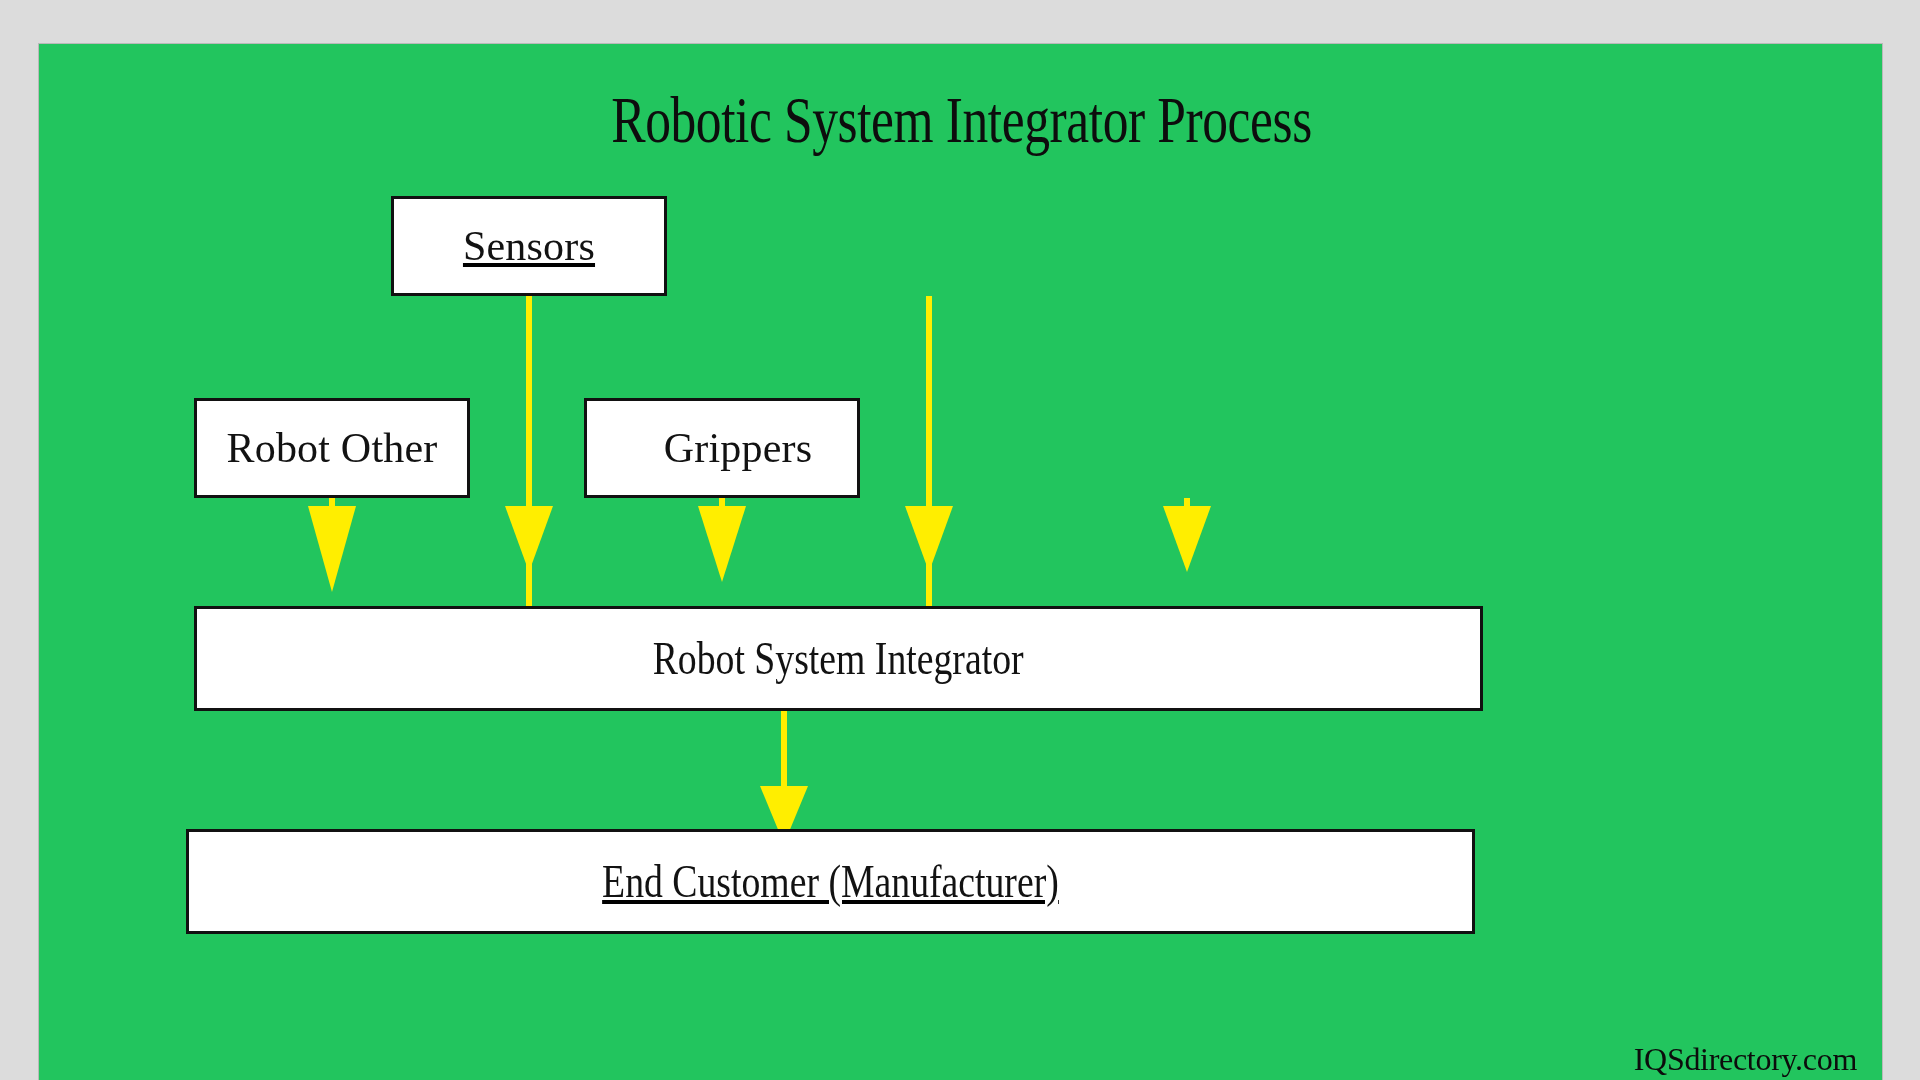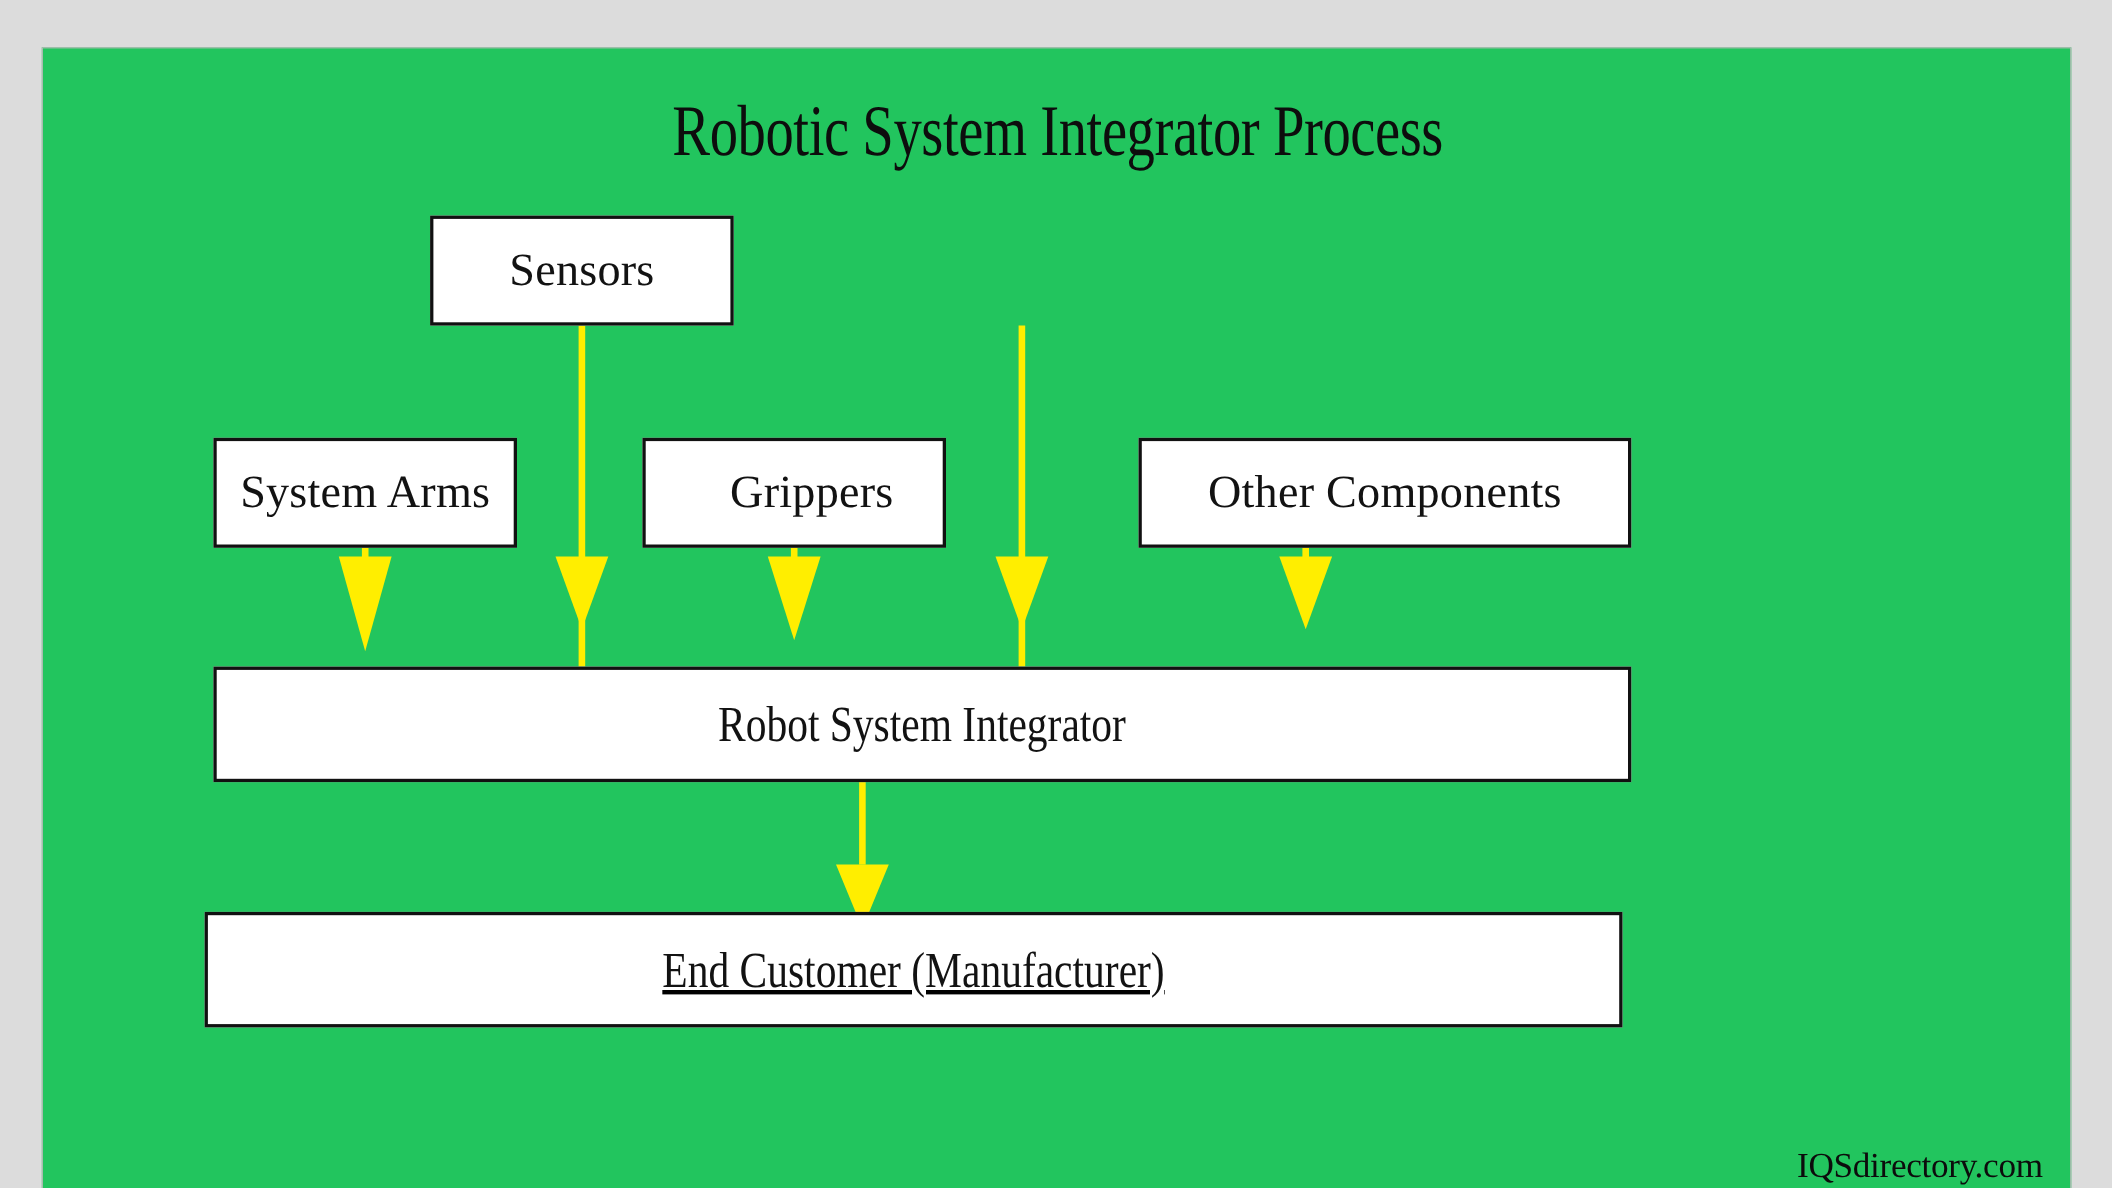--- a/index.html
+++ b/index.html
@@ -132,36 +132,33 @@
       <line x1="1148" y1="454" x2="1148" y2="498" stroke="#ffee00" stroke-width="6"></line>
       <polygon points="1124,462 1172,462 1148,528" fill="#ffee00"></polygon>
     </g>
 
     <g>
       <line x1="745" y1="667" x2="745" y2="742" stroke="#ffee00" stroke-width="6"></line>
       <polygon points="721,742 769,742 745,800" fill="#ffee00"></polygon>
     </g>
   </svg>
 
-  <div class="node-box" style="left:352px; top:152px; width:276px; height:100px;">
+  <div class="node-box" style="left:352px; top:152px; width:276px; height:100px;text-decoration:underline;">
     <span class="node-label label-light">Sensors</span>
   </div>
 
 
   <div class="node-box" style="left:155px; top:354px; width:276px; height:100px;">
-    <span class="node-label label-light">System Arms</span>
+    <span class="node-label label-light">Robot Other</span>
   </div>
 
   <div class="node-box" style="left:545px; top:354px; width:276px; height:100px;padding-left:32px;">
     <span class="node-label label-light">Grippers</span>
   </div>
 
-  <div class="node-box" style="left:996px; top:354px; width:448px; height:100px;">
-    <span class="node-label label-light">Other Components</span>
-  </div>
 
   <div class="node-box" style="left:155px; top:562px; width:1289px; height:105px;text-align:center;">
     <span class="node-label label-condensed">Robot System Integrator</span>
   </div>
 
   <div class="node-box" style="left:147px; top:785px; width:1289px; height:105px;text-decoration:underline;">
     <span class="node-label label-condensed">End Customer (Manufacturer)</span>
   </div>
 
   <div id="watermark">IQSdirectory.com</div>

